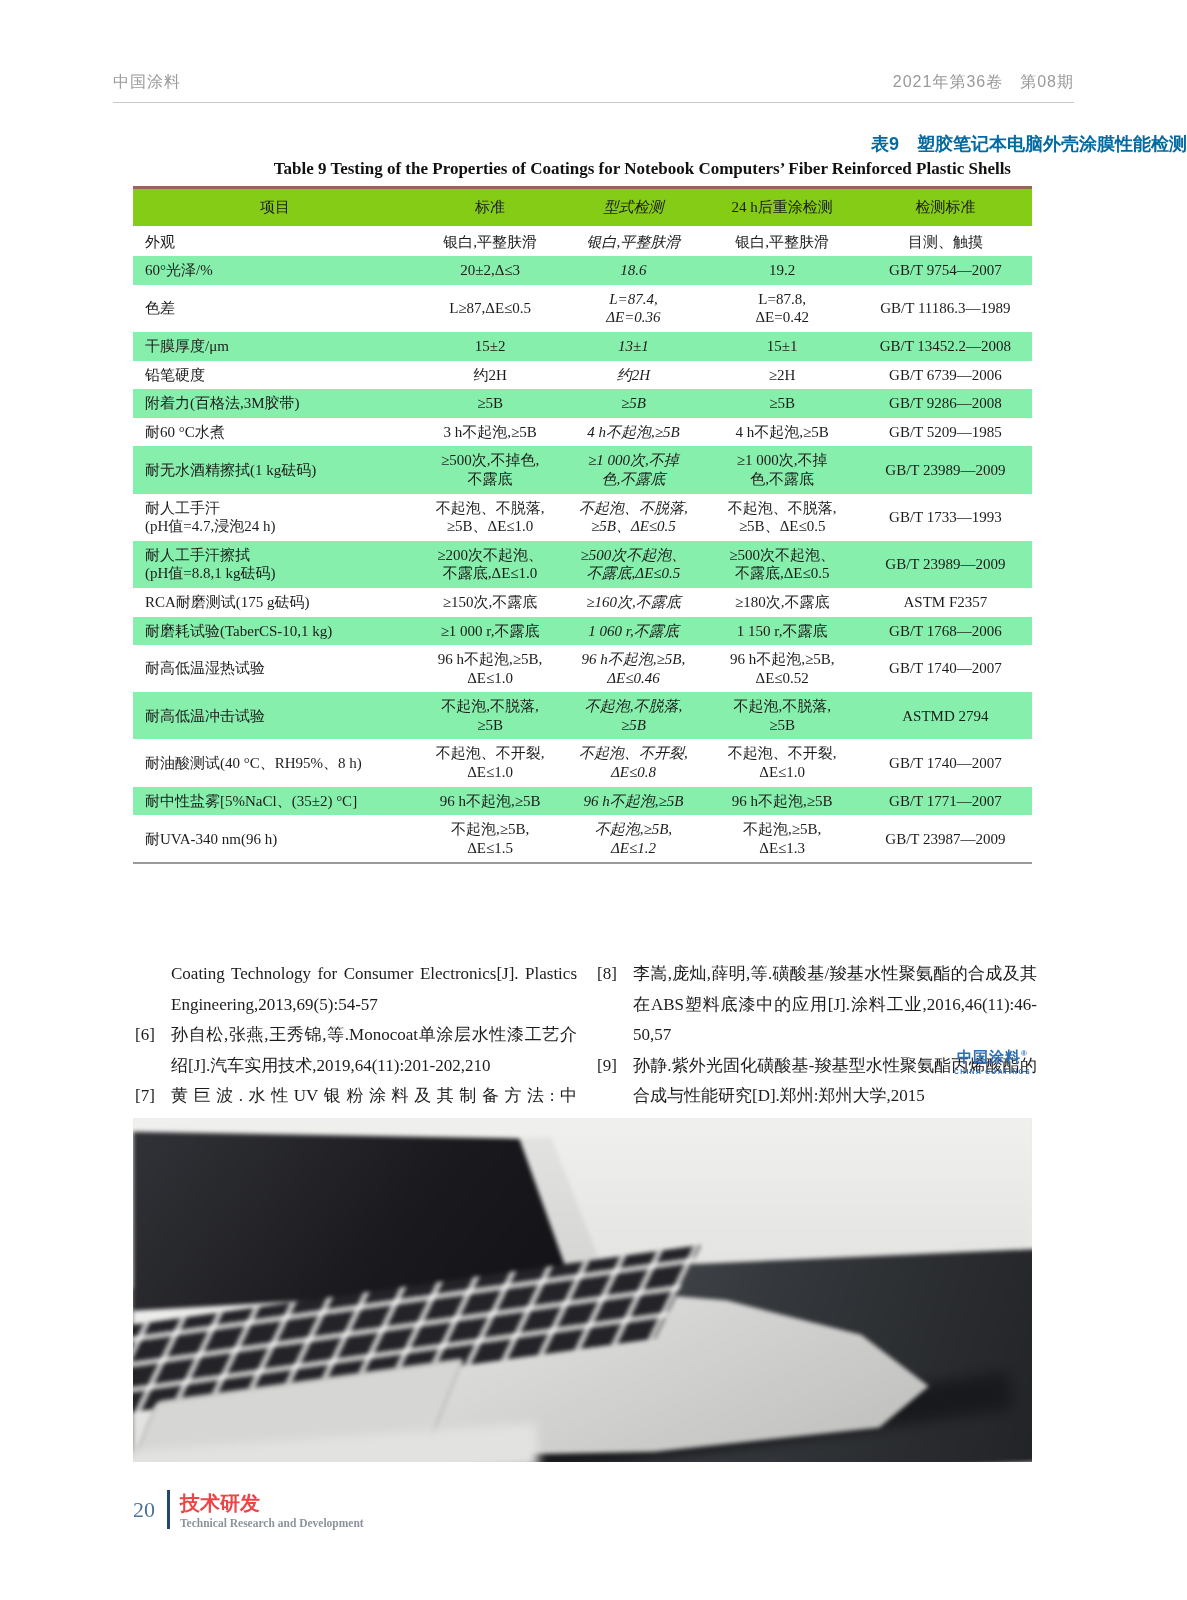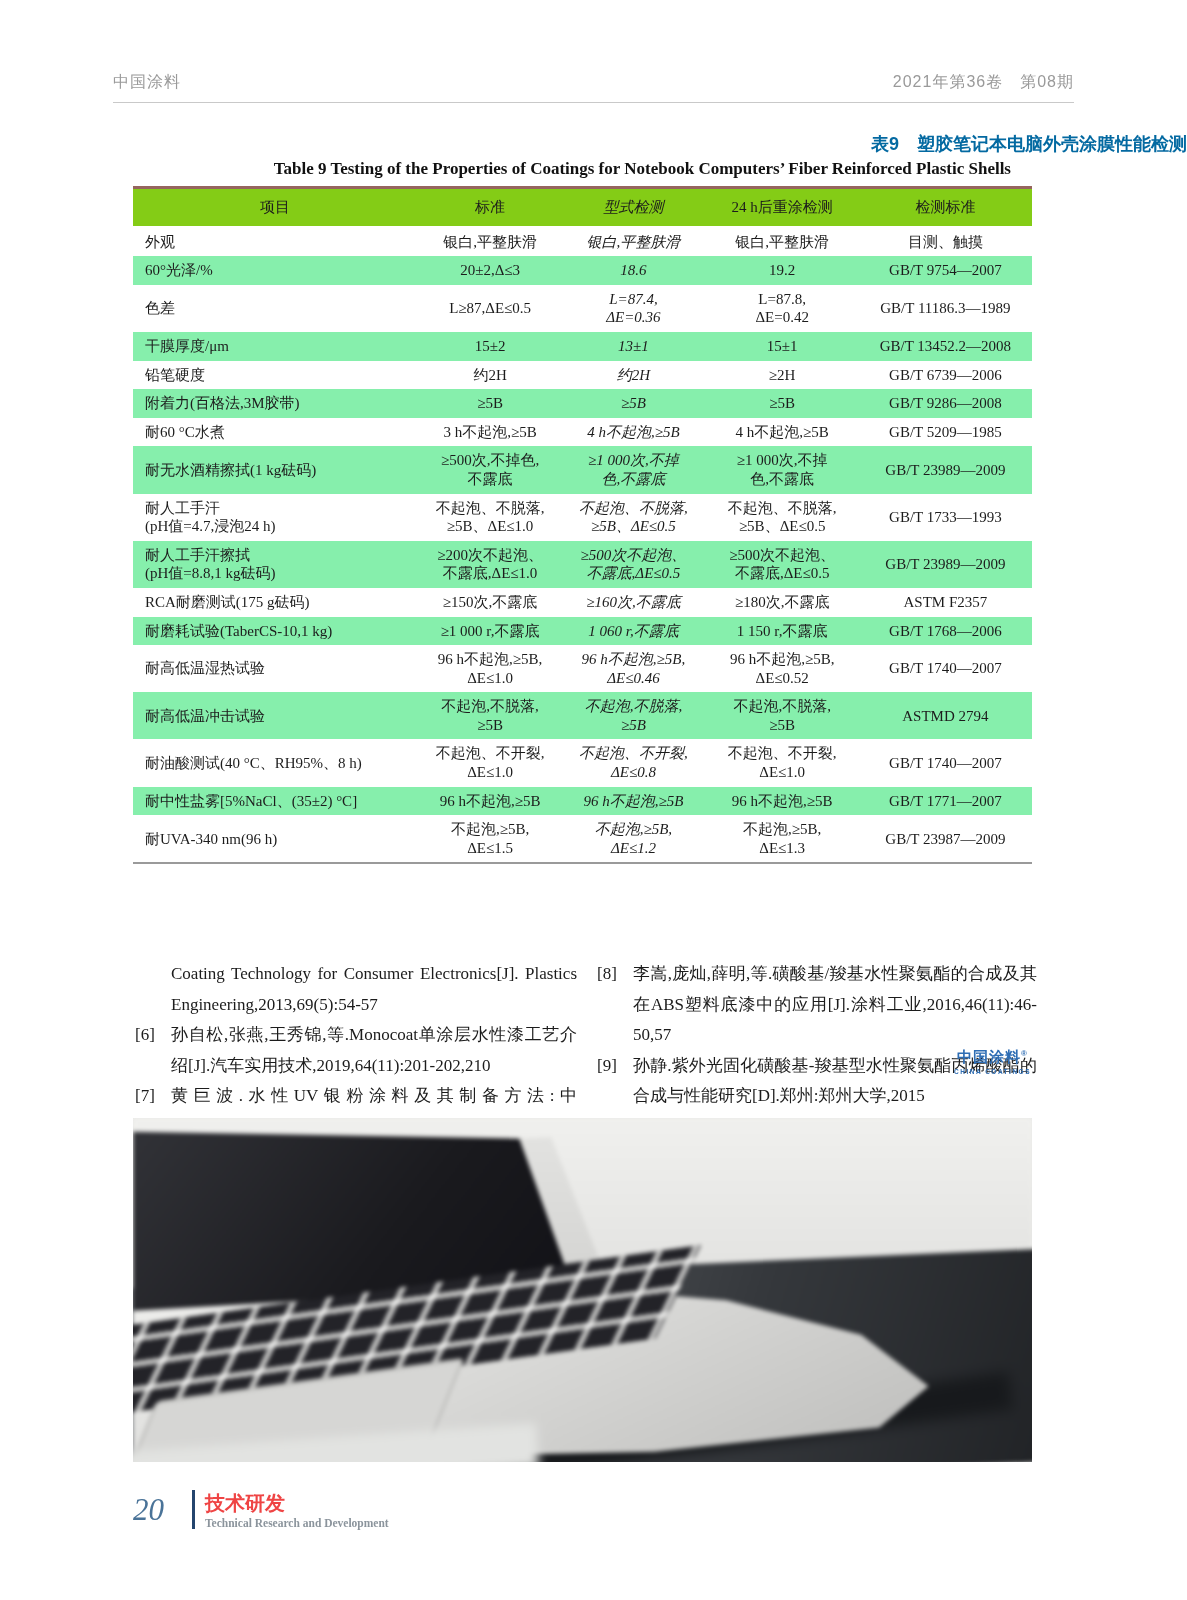--- a/index.html
+++ b/index.html
@@ -73,21 +73,21 @@
   .trackpad{left:0%;top:77%;width:34%;height:27%;
             transform:rotate(-8deg) skewX(-30deg);
             background:#d6d6d4;border:3px solid #c0c0be;border-radius:6px;}
   .edge-shadow{left:30%;top:86%;width:68%;height:11%;transform:rotate(-8deg);
                background:#17191c;filter:blur(7px);}
   .front-glow{left:-3%;top:93%;width:48%;height:13%;transform:rotate(-4deg);
               background:#e2e3e1;filter:blur(5px);}
 
   
   .pfooter{position:absolute;left:133px;top:1490px;display:flex;align-items:stretch;}
-  .pf-num{font-size:31px;color:#4a7398;align-self:center;margin-right:28px;font-style:italic;}
+  .pf-num{font-size:22px;color:#4a7398;align-self:center;margin-right:12px;}
   .pf-bar{width:3px;background:#24456e;margin-right:10px;}
   .pf-zh{font-family:"Liberation Sans","DejaVu Sans",sans-serif;font-weight:bold;
          font-size:20px;color:#ef4444;line-height:1.1;padding-top:2px;}
   .pf-en{font-size:11.5px;color:#8b949c;font-weight:bold;margin-top:3px;}
 </style>
 </head>
 <body>
 
 <div class="page">
 

